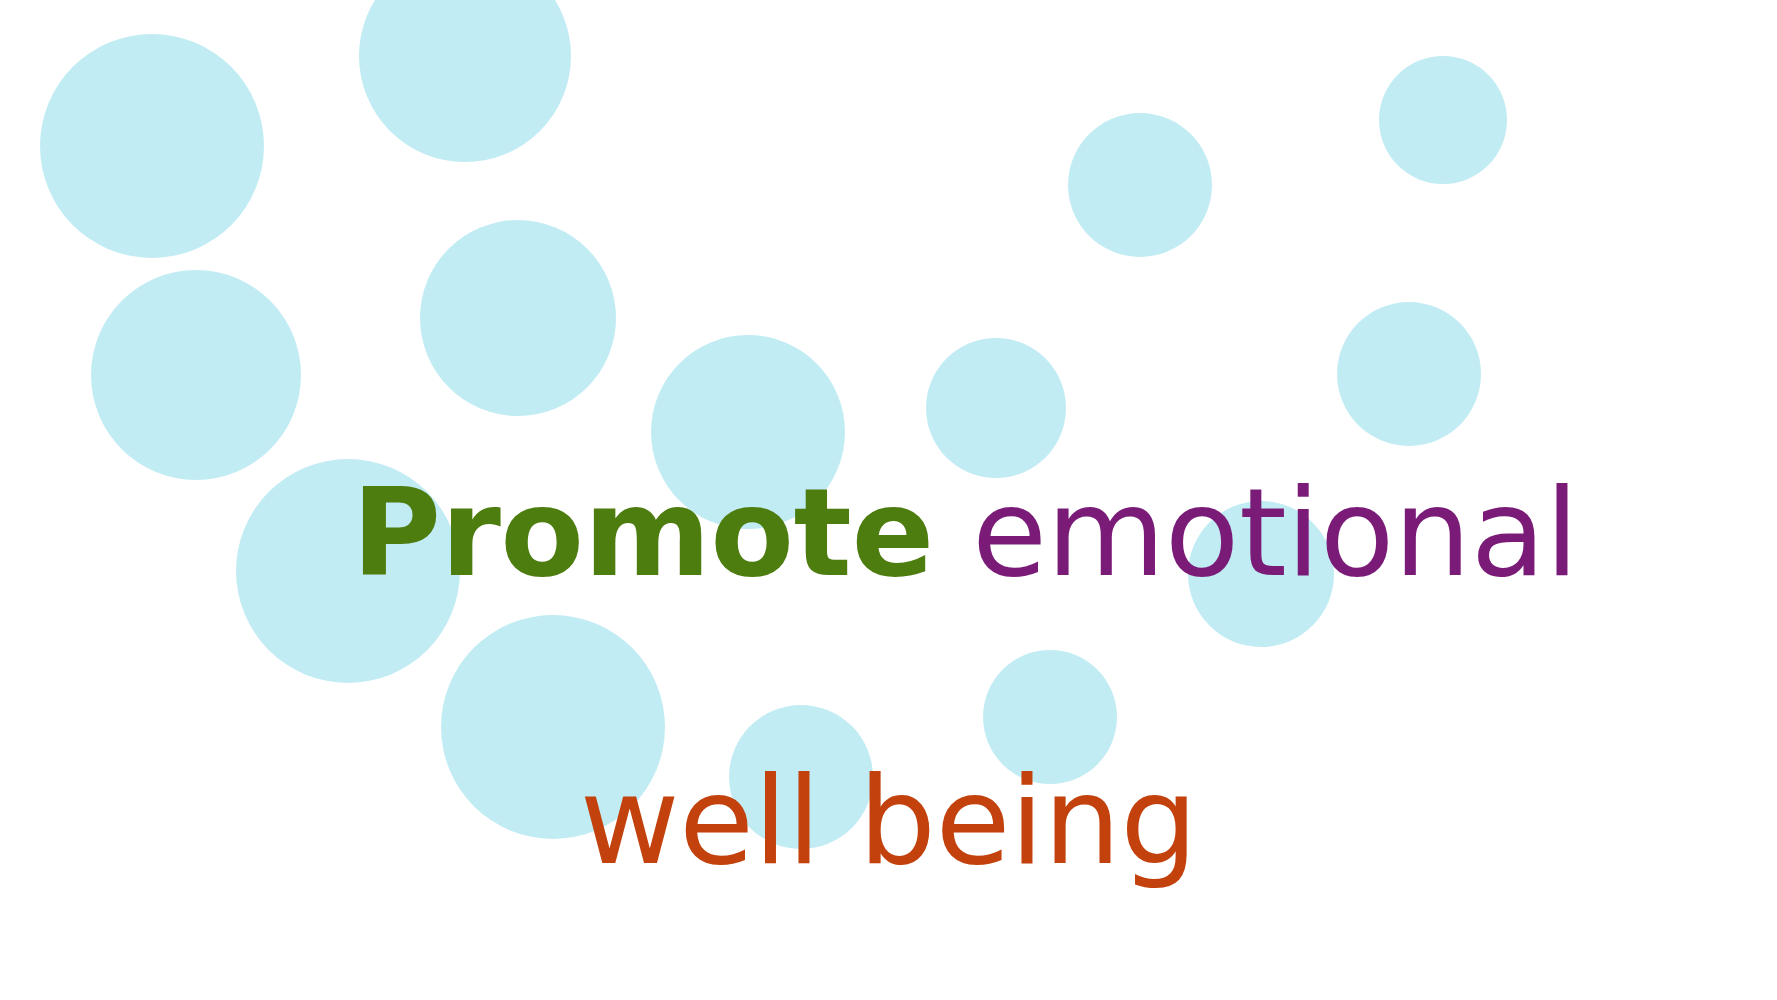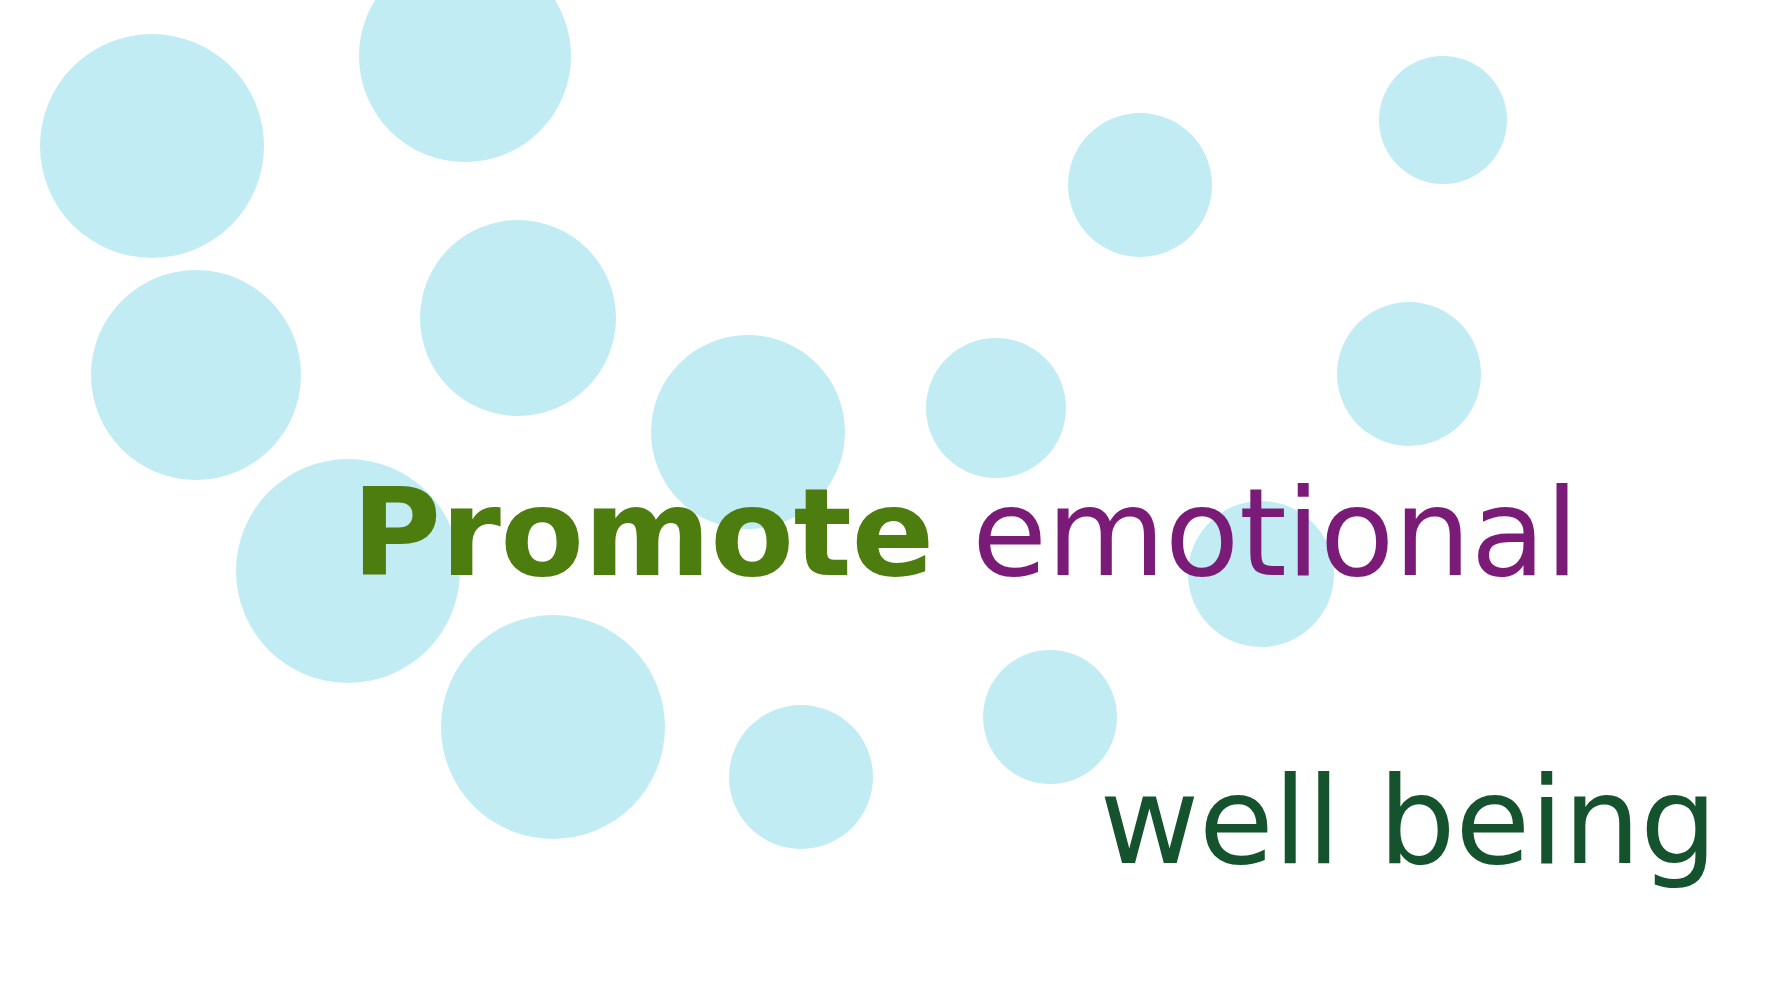--- a/index.html
+++ b/index.html
@@ -46,21 +46,20 @@
     padding: 0 60px;
     box-sizing: border-box;
   }
   .headline .hl-accent {
     color: #1db4d4;
     font-weight: 700;
   }
   .headline .hl-rest {
     color: #7a1b78;
     font-weight: 400;
-    text-align: right;
   }
   .line2 {
     display: block;
   }
 </style>
 </head>
 <body>
 
 <div class="stage" style="background: rgb(255, 255, 255); width: 1777px; height: 1000px;">
 
@@ -76,16 +75,16 @@
       <div class="bubble" style="left: 651px; top: 335px; width: 194px; height: 194px; background: rgb(194, 236, 244);"></div>
       <div class="bubble" style="left: 236px; top: 459px; width: 224px; height: 224px; background: rgb(194, 236, 244);"></div>
       <div class="bubble" style="left: 1188px; top: 501px; width: 146px; height: 146px; background: rgb(194, 236, 244);"></div>
       <div class="bubble" style="left: 441px; top: 615px; width: 224px; height: 224px; background: rgb(194, 236, 244);"></div>
       <div class="bubble" style="left: 729px; top: 705px; width: 144px; height: 144px; background: rgb(194, 236, 244);"></div>
       <div class="bubble" style="left: 983px; top: 650px; width: 134px; height: 134px; background: rgb(194, 236, 244);"></div>
     </div>
 
   <div class="headline">
     <span class="hl-accent" style="color: #4d7c0f;">Promote</span><span class="hl-rest" style="color: rgb(122, 27, 120);"> emotional</span>
-    <span class="line2 hl-rest" style="color: #14532d;">well being</span>
+    <span class="line2 hl-rest" style="color: #c2410c;">well being</span>
   </div>
 
 </div>
 
 </body></html>

